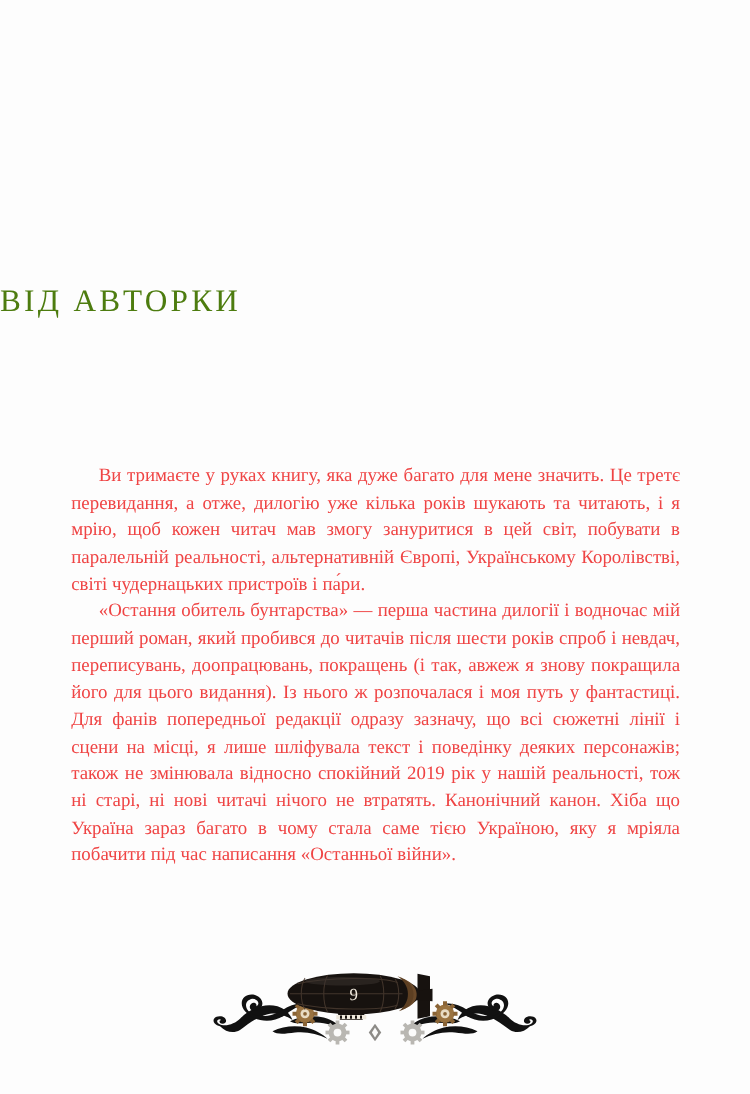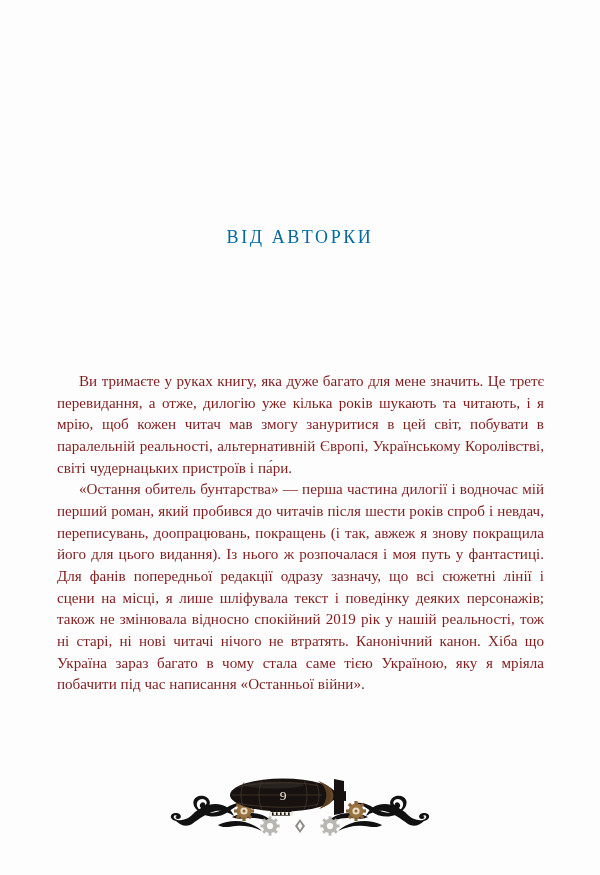--- a/index.html
+++ b/index.html
@@ -23,45 +23,44 @@
     height: 875px;
     box-sizing: border-box;
   }
 
   
   .chapter-heading {
     position: absolute;
     top: 228px;
     left: 0;
     width: 600px;
-    text-align: center;
-    font-size: 18px;
+    font-size: 25px;
     font-weight: 400;
     letter-spacing: 2.6px;
-    color: #0369a1;
+    color: #4d7c0f;
     margin: 0;
     line-height: 1.1;
     white-space: pre;
   }
 
   
   .text-block {
     position: absolute;
     top: 371px;
     left: 57px;
     width: 487px;
   }
 
   .body-paragraph {
     margin: 0;
     font-size: 15.1px;
     line-height: 21.65px;
     text-align: justify;
     text-justify: inter-word;
-    color: #7f1d1d;
+    color: #ef4444;
     hyphens: manual;
     word-spacing: 0.1px;
   }
   .body-paragraph.indented {
     text-indent: 22px;
   }
 
   
   .ornament {
     position: absolute;

